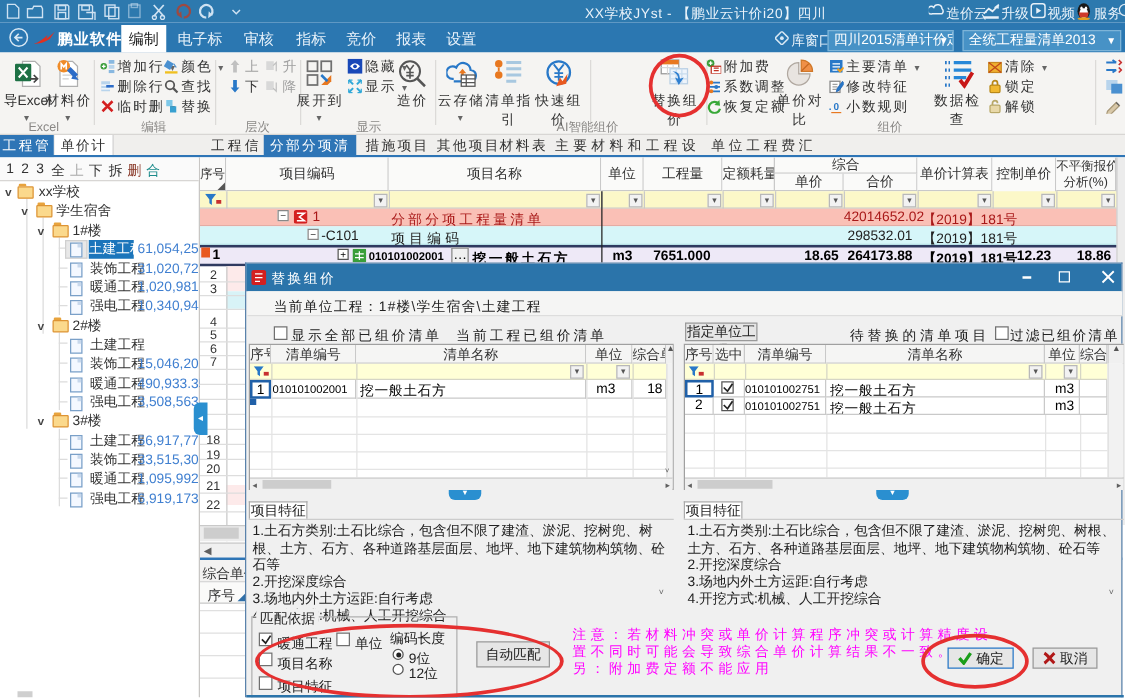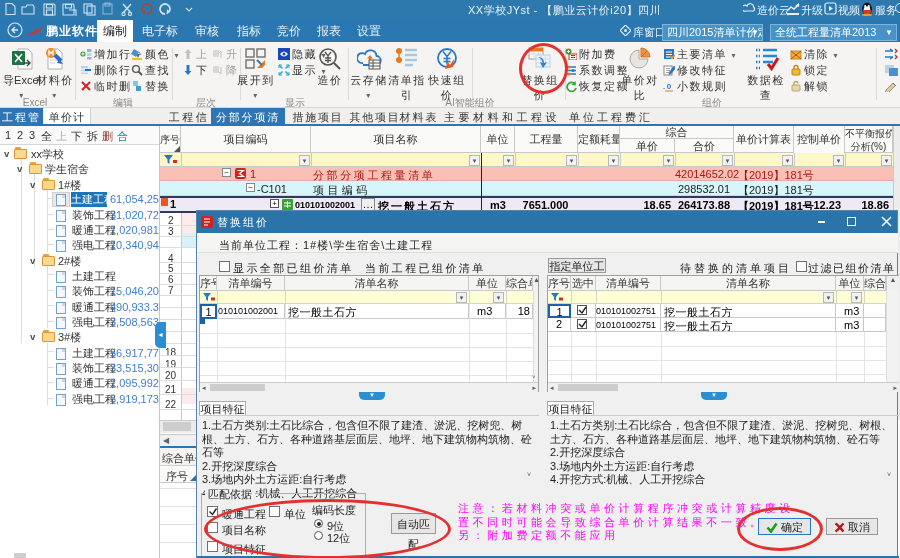--- a/index.html
+++ b/index.html
@@ -756,21 +756,21 @@
   <span class="cb" style="left:10px;top:311px"></span>
   <div class="abs" style="left:25px;top:312px;color:#222">项目名称</div>
   <span class="cb" style="left:10px;top:330px"></span>
   <div class="abs" style="left:25px;top:331px;color:#222">项目特征</div>
   <div class="abs" style="left:115px;top:292px;color:#222">编码长度</div>
   <div class="abs" style="left:117px;top:308px;width:9px;height:9px;border:1px solid #555;border-radius:50%;background:#fff"></div>
   <div class="abs" style="left:119.5px;top:310.5px;width:4px;height:4px;border-radius:50%;background:#222"></div>
   <div class="abs" style="left:130px;top:308px;color:#222">9位</div>
   <div class="abs" style="left:117px;top:320px;width:9px;height:9px;border:1px solid #555;border-radius:50%;background:#fff"></div>
   <div class="abs" style="left:130px;top:320px;color:#222">12位</div>
-  <div class="btn" style="left:194px;top:302px;width:45px;height:21px;line-height:20px">自动匹配</div>
+  <div class="btn" style="left:184px;top:302px;width:59px;height:21px;line-height:20px">自动匹配</div>
   <div class="abs" style="left:261px;top:291px;color:#f0f;line-height:13.5px;letter-spacing:3.6px">注意：若材料冲突或单价计算程序冲突或计算精度设<br>置不同时可能会导致综合单价计算结果不一致。<br>另：附加费定额不能应用</div>
   <div class="btn" style="left:561px;top:307px;width:53px;height:17px;line-height:16px;border:1px solid #2878c8"><svg style="vertical-align:-2px" width="12" height="11">
         <path d="M1.5 5.5 l3.5 4 5.5-8" stroke="#1a9e1a" stroke-width="2.6" fill="none"></path>
       </svg> 确定</div>
   <div class="btn" style="left:629px;top:307px;width:52px;height:17px;line-height:16px"><svg style="vertical-align:-2px" width="11" height="11">
         <path d="M1.5 1.5 c2.5 1.5 5 5 8 8 M9.5 1.5 c-3 3-5.5 6.5-8 8" stroke="#b01818" stroke-width="2.4" fill="none"></path>
       </svg> 取消</div>
   <div class="abs" style="left:0;top:345px;width:702px;height:3px;background:#2b74aa"></div>
 </div>
 

